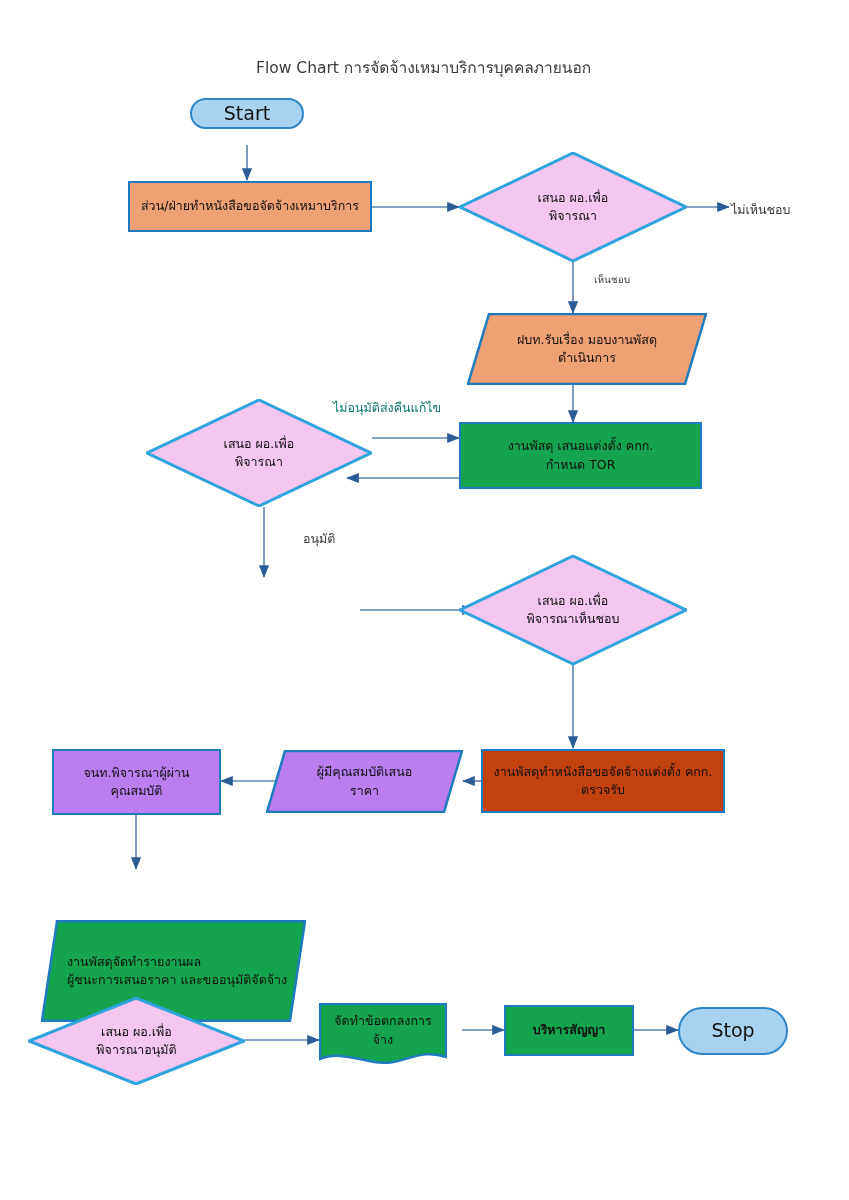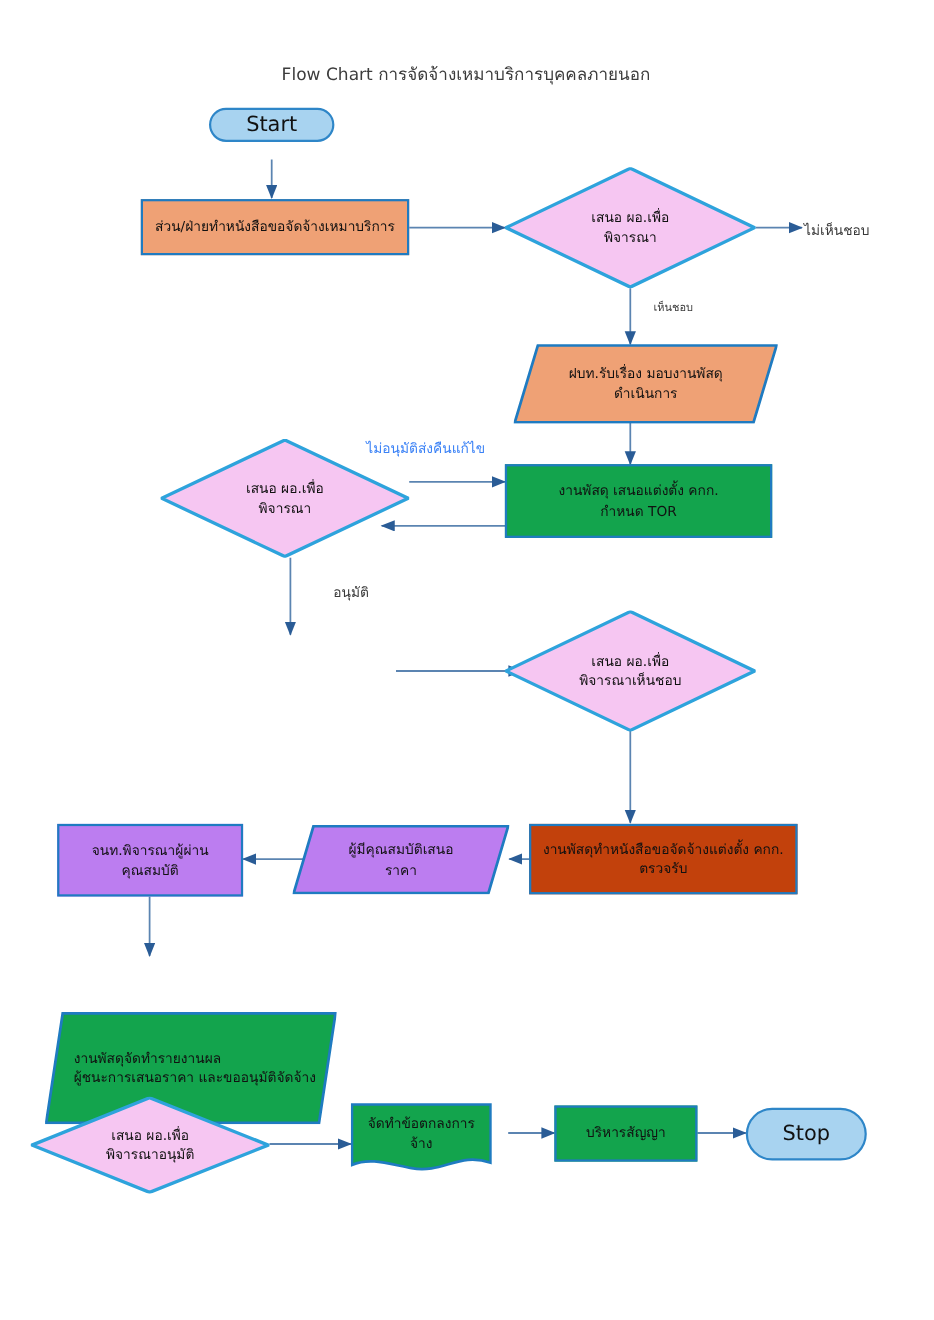--- a/index.html
+++ b/index.html
@@ -72,21 +72,21 @@
     stroke-width: 3;
   }
   
   .edge-label {
     position: absolute;
     color: #3A3A3A;
     white-space: nowrap;
     z-index: 3;
   }
   .edge-label.warn {
-    color: #3b82f6;
+    color: #0f766e;
   }
   #title {
     position: absolute;
     color: #3C3C3C;
     white-space: nowrap;
   }
 </style>
 </head>
 <body>
 
@@ -216,21 +216,21 @@
 พิจารณาอนุมัติ</span>
   </div>
 
   <div class="node" style="left:319px; top:1003px; width:128px; height:65px; font-size:12.5px;">
     <svg class="shape-svg" viewBox="0 0 144 65" preserveAspectRatio="none">
       <path d="M1,1 L143,1 L143,54 C110,44 95,64 62,59 C38,55 20,49 1,56 Z" fill="#13A44D"></path>
     </svg>
     <span class="txt" style="margin-top:-10px;">จัดทำข้อตกลงการจ้าง</span>
   </div>
 
-  <div class="node rect" style="left:504px; top:1005px; width:130px; height:51px; background:#13A44D; font-size:12.5px;">
+  <div class="node rect" style="left:504px; top:1005px; width:130px; height:51px; background:#13A44D; font-size:12.5px;font-weight:bold;">
     <span class="txt">บริหารสัญญา</span>
   </div>
 
   <div class="node stadium" style="left:678px; top:1007px; width:110px; height:48px; background:#A8D3F0; font-size:19px;justify-content:center;">
     <span class="txt">Stop</span>
   </div>
 
   <div class="edge-label" style="left:731px; top:200px; font-size:12.5px;">ไม่เห็นชอบ</div>
 
   <div class="edge-label" style="left:594px; top:272px; font-size:10px;text-align:center;">เห็นชอบ</div>

